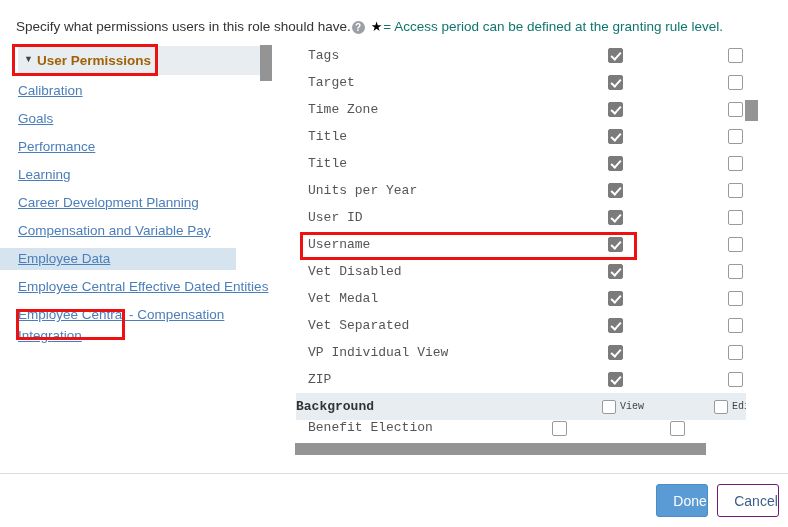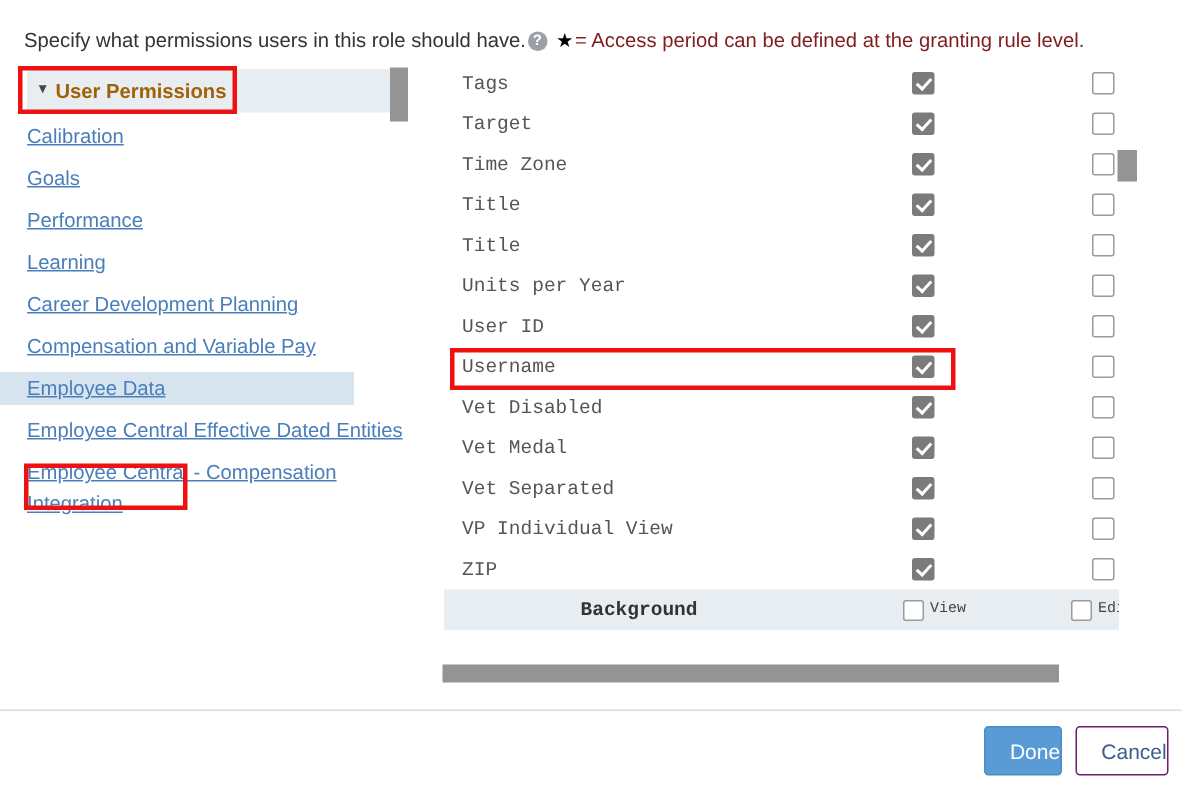--- a/index.html
+++ b/index.html
@@ -37,21 +37,21 @@
     color: #ffffff;
     font-size: 10px;
     line-height: 13px;
     text-align: center;
     margin: 0 6px 0 1px;
     font-weight: bold;
     position: relative;
     top: 1px;
   }
   .star-glyph { font-size: 13px; color: #000; margin-right: 1px; }
-  .instruction .txt2 { color: #7f1d1d; }
+  .instruction .txt2 { color: #0f766e; }
 
   
   .left-panel {
     position: absolute;
     left: 0; top: 42px;
     width: 272px; height: 420px;
     overflow: hidden;
   }
   .section-header {
     position: absolute;
@@ -162,21 +162,21 @@
     height: 27px;
     background: #e8edf1;
     margin-left: 6px;
     width: 450px;
     display: flex;
     align-items: center;
   }
   .group-title {
     position: absolute;
     left: 0; width: 260px;
-    text-align: center;
+    text-align: left;
     font-size: 13px;
     font-weight: bold;
     color: #333333;
   }
   .group-cb {
     position: absolute;
     width: 14px; height: 14px;
     border: 1px solid #9a9a9a;
     background: #fff;
     border-radius: 2px;
@@ -389,20 +389,25 @@
     </div>
 
     <div class="group-header">
       <span class="group-title">Background</span>
       <span class="group-cb gv"></span>
       <span class="group-cb-label lv">View</span>
       <span class="group-cb ge"></span>
       <span class="group-cb-label le">Edit</span>
     </div>
 
+    <div class="clip-row">
+      <span class="perm-label">Benefit Election</span>
+      <span class="cb col-view"></span>
+      <span class="cb col-edit"></span>
+    </div>
   </div>
 
   <div class="right-v-thumb"></div>
   <div class="right-h-track"></div>
   <div class="right-h-thumb"></div>
 
   <div class="footer"></div>
   <div class="btn btn-done">Done</div>
   <div class="btn btn-cancel">Cancel</div>
 

